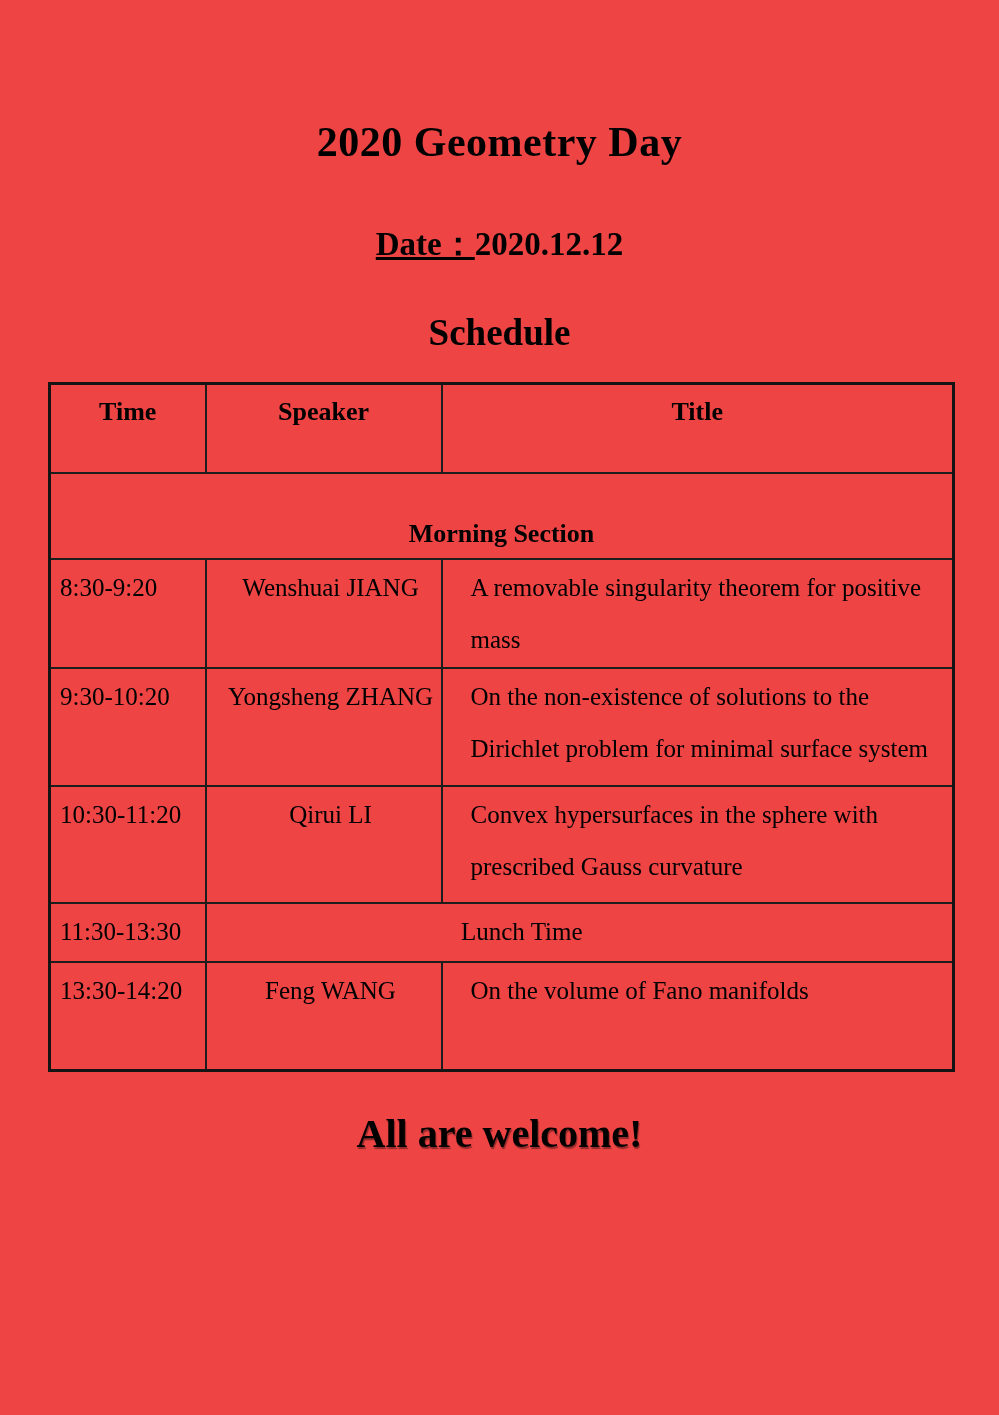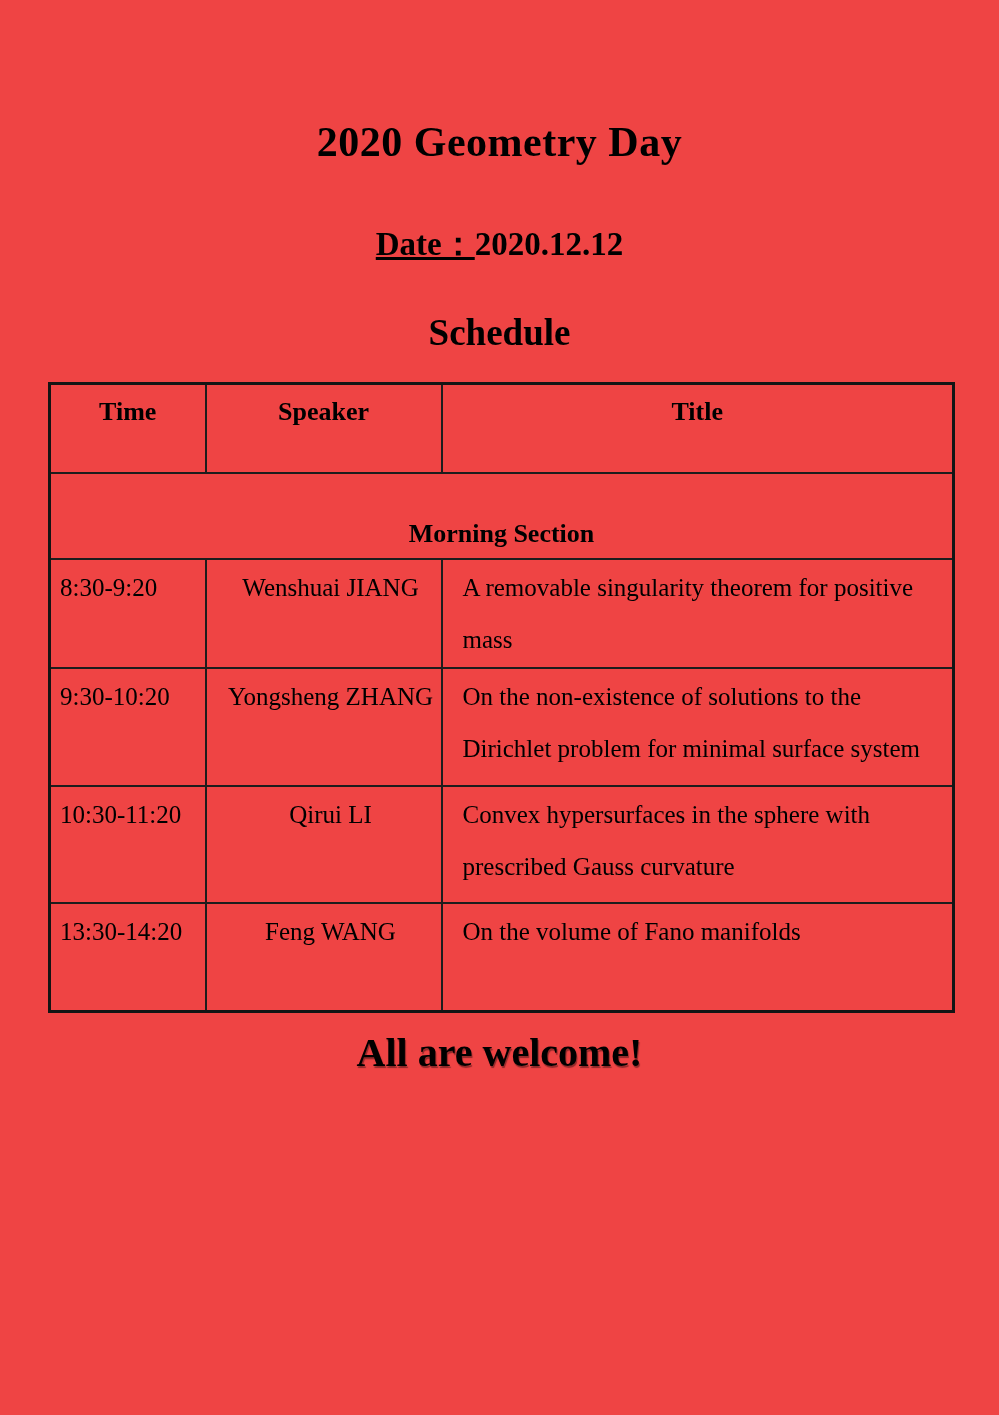--- a/index.html
+++ b/index.html
@@ -73,38 +73,38 @@
   td.speaker-cell,
   td.title-cell {
     font-size: 25px;
     line-height: 52px;
     vertical-align: top;
     padding-top: 2px;
     margin-top: 35px;
   }
   td.time-cell   { text-align: left;  padding-left: 9px;  padding-right: 2px; }
   td.speaker-cell{ text-align: center; padding-left: 16px; padding-right: 2px; }
-  td.title-cell  { text-align: left;  padding-left: 20px; padding-right: 4px; }
+  td.title-cell  { text-align: left;  padding-left: 28px; padding-right: 4px; }
   td.lunch-cell {
     font-size: 25px;
     line-height: 52px;
     vertical-align: top;
     text-align: center;
     padding-top: 2px;
     padding-right: 116px; 
   }
   tr.row-talk-1 { height: 109px; }
   tr.row-talk-2 { height: 118px; }
   tr.row-talk-3 { height: 117px; }
   tr.row-lunch  { height: 59px;  }
   tr.row-talk-4 { height: 108px; }
   tr.row-talk-5 { height: 109px; }
   tr.row-section-pm td.section-cell { height: 76px; }
   .footer-message {
-    margin-top: 16px;
+    margin-top: 38px;
     text-align: center;
     font-size: 40px;
     font-weight: bold;
     text-shadow: 1px 2px 1px rgba(0,0,0,0.4);
   }
 </style>
 </head>
 <body>
 
 <div class="page">
@@ -145,20 +145,24 @@
         <td class="speaker-cell">Yongsheng ZHANG</td>
         <td class="title-cell">On the non-existence of solutions to the Dirichlet problem for minimal surface system</td>
       </tr>
 
       <tr class="row-talk-3">
         <td class="time-cell">10:30-11:20</td>
         <td class="speaker-cell">Qirui LI</td>
         <td class="title-cell">Convex hypersurfaces in the sphere with prescribed Gauss curvature</td>
       </tr>
 
+      <tr class="row-lunch">
+        <td class="time-cell">11:30-13:30</td>
+        <td class="lunch-cell" colspan="2">Lunch Time</td>
+      </tr>
 
 
       <tr class="row-talk-4">
         <td class="time-cell">13:30-14:20</td>
         <td class="speaker-cell">Feng WANG</td>
         <td class="title-cell">On the volume of Fano manifolds</td>
       </tr>
 
     </tbody>
   </table>

